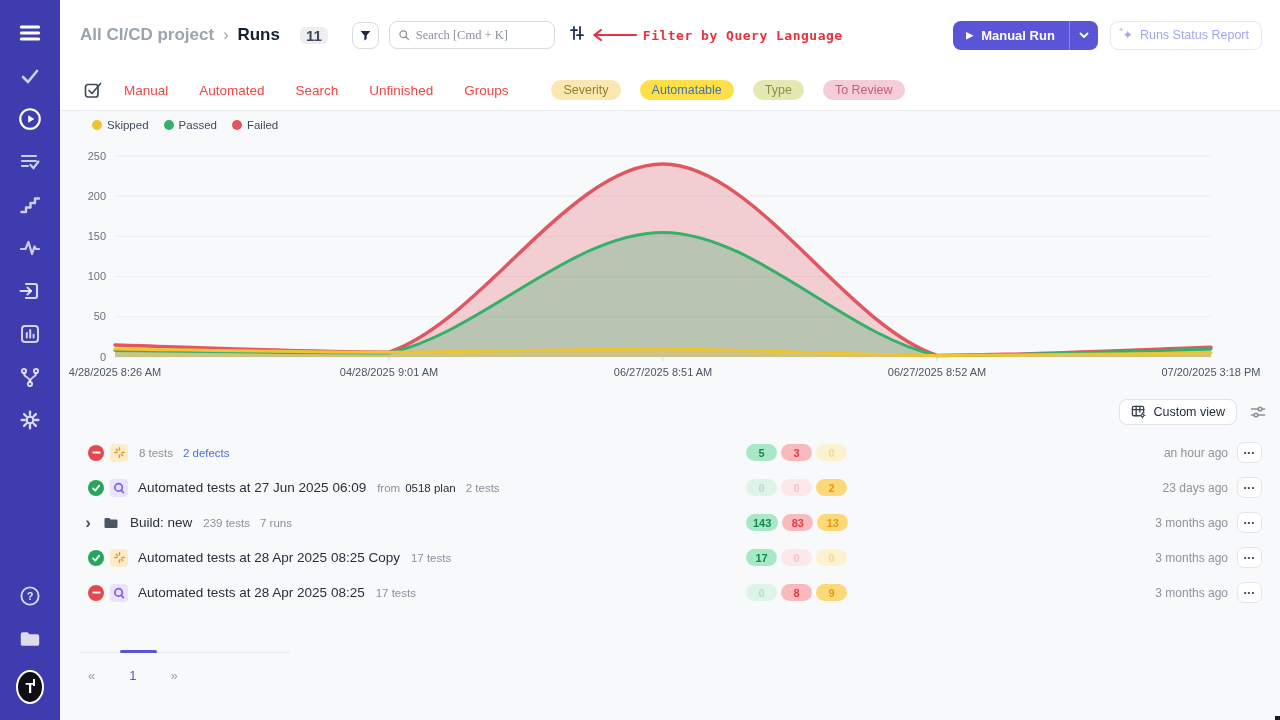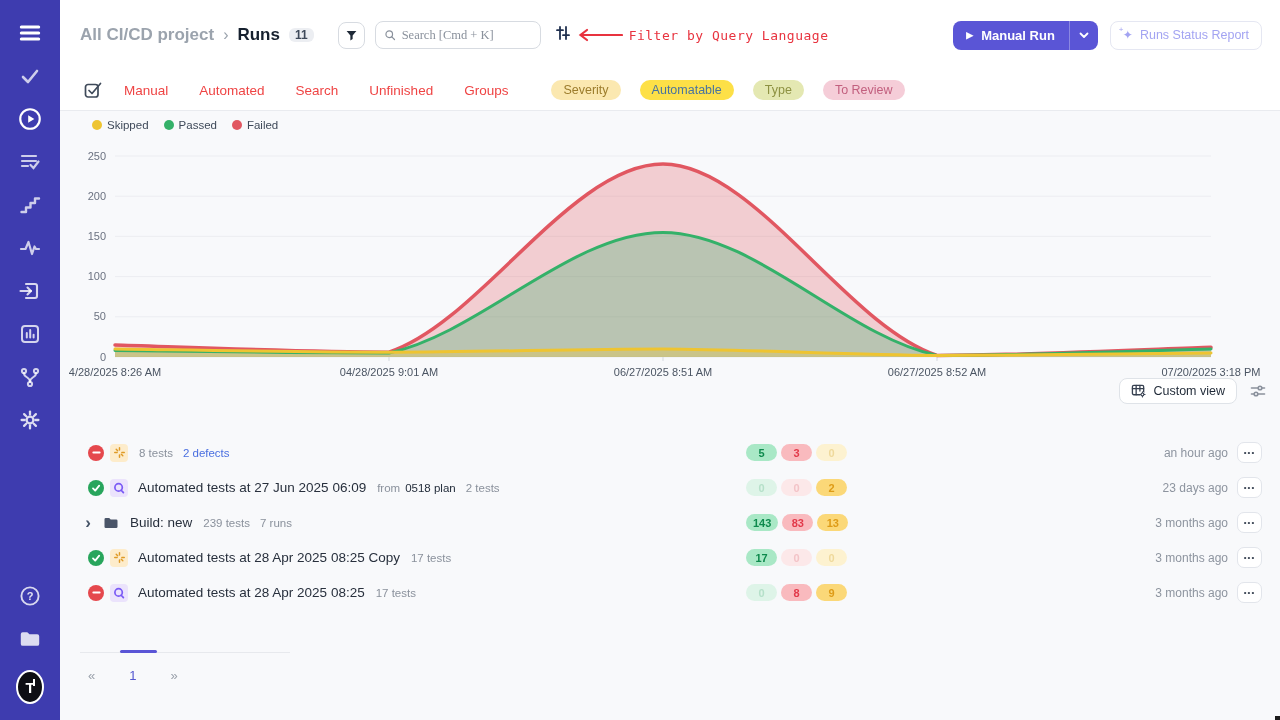--- a/index.html
+++ b/index.html
@@ -25,33 +25,33 @@
   .logo-circle i { position:absolute; right:7px; top:7px; width:2px; height:7px; background:#fff; }
 
   
   .main { position:absolute; left:60px; top:0; width:1220px; height:720px; background:#f8f9fb; }
 
   .topbar { position:absolute; top:0; left:0; width:1220px; height:70px; background:#fff;
     display:flex; align-items:center; padding:0 18px 0 20px; }
   .crumb-project { color:#9ba3ad; font-size:17px; font-weight:bold; }
   .crumb-sep { color:#9ba3ad; font-size:16px; margin:0 9px; }
   .crumb-page { color:#16202e; font-size:17px; font-weight:bold; }
-  .count-badge { background:#eceef2; color:#3f4a5a; font-size:12px; font-weight:bold;
-    border-radius:6px; padding:0 6px; margin-left:9px; }
+  .count-badge { background:#eceef2; color:#3f4a5a; font-size:15px; font-weight:bold;
+    border-radius:6px; padding:0 6px; margin-left:20px; }
   .funnel-btn { width:27px; height:27px; border:1px solid #d7dbe1; border-radius:8px; background:#fff;
     display:flex; align-items:center; justify-content:center; margin-left:24px; cursor:pointer; }
   .search-box { width:166px; height:28px; border:1px solid #d7dbe1; border-radius:8px; background:#fff;
     display:flex; align-items:center; padding:0 8px; margin-left:10px; }
   .search-box input { border:0; outline:0; width:130px; font-size:12.5px; color:#34404e;
     font-family:Liberation Serif, serif; margin-left:6px; background:transparent; }
   .search-box input::placeholder { color:#8a919c; }
   .qf-icon { margin-left:14px; cursor:pointer; }
   .annotation { display:flex; align-items:center; margin-left:6px; }
   .annotation-text { color:#e8333f; font-family:"DejaVu Sans Mono", monospace;
-    font-weight:normal; font-size:13px; letter-spacing:0.5px; margin-left:6px; }
+    font-weight:bold; font-size:13px; letter-spacing:0.5px; margin-left:6px; }
   .top-actions { margin-left:auto; display:flex; align-items:center; }
   .split-btn { display:flex; height:29px; border-radius:8px; overflow:hidden; background:#5a55d6; cursor:pointer; }
   .split-main { display:flex; align-items:center; padding:0 14px 0 13px; color:#fff;
     font-size:13px; font-weight:bold; }
   .split-main .play-glyph { font-size:9px; margin-right:8px; }
   .split-caret { width:29px; display:flex; align-items:center; justify-content:center;
     border-left:1px solid rgba(255,255,255,0.3); }
   .report-btn { display:flex; align-items:center; height:29px; margin-left:12px; background:#fff;
     border:1px solid #e5e7f2; border-radius:8px; padding:0 12px; color:#a3a4f2;
     font-size:12.5px; cursor:pointer; }
@@ -69,21 +69,21 @@
   .legend-item { display:flex; align-items:center; margin-right:15px; }
   .legend-dot { width:10px; height:10px; border-radius:50%; margin-right:5px; }
   .legend-label { font-size:11.5px; color:#3f4a5a; }
   #chart-svg { position:absolute; left:0; top:140px; }
   .grid-line { stroke:#ecedf1; stroke-width:1; }
   .ytick-label { font-size:11px; fill:#6b7280; }
   .xtick-label { font-size:11px; fill:#4b5563; }
   .xtick-mark { stroke:#d5d9df; stroke-width:1; }
 
   
-  .customview-row { position:absolute; top:377px; left:0; width:1220px; height:27px;
+  .customview-row { position:absolute; top:398px; left:0; width:1220px; height:27px;
     display:flex; align-items:center; justify-content:flex-end; padding-right:14px; }
   .customview-btn { display:flex; align-items:center; height:26px; background:#fff;
     border:1px solid #dfe3e8; border-radius:8px; padding:0 11px; color:#1f2937;
     font-size:12.5px; font-weight:500; cursor:pointer; }
   .customview-btn svg { margin-right:7px; }
   .view-sliders { margin-left:13px; cursor:pointer; display:flex; }
 
   
   .runs-list { position:absolute; top:435px; left:20px; width:1184px; }
   .run-row { position:relative; height:35px; display:flex; align-items:center; cursor:pointer; }

